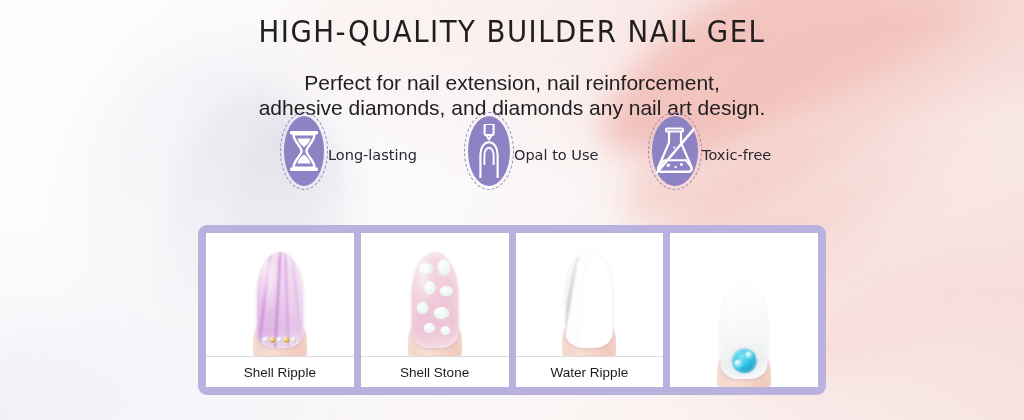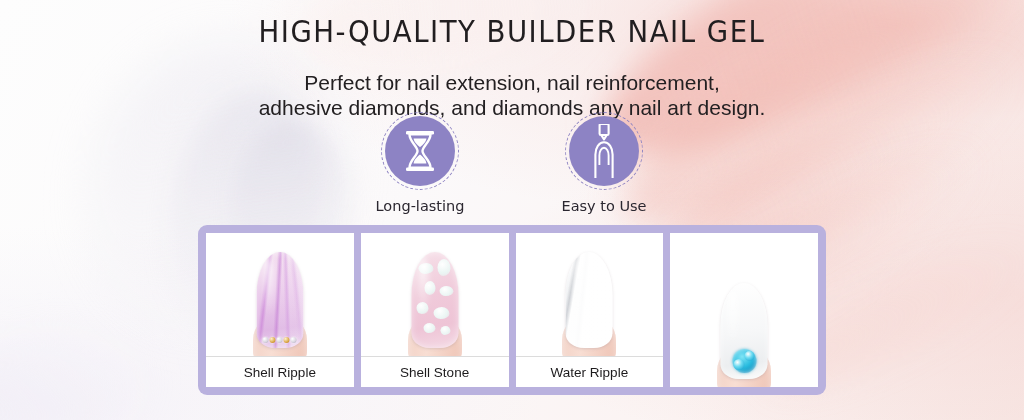--- a/index.html
+++ b/index.html
@@ -49,21 +49,21 @@
     text-align:center; color:#232022;
     font-size:21px; line-height:25px; font-weight:400;
   }
   .subtitle .l2 { display:block; }
 
   
   .badges {
     position:absolute; top:112px; left:0; width:1024px;
     display:flex; justify-content:center; gap:88px;
   }
-  .badge { width:96px; display:flex; flex-direction:column; align-items:center; }
+  .badge { width:96px; display:flex; flex-direction:row; align-items:center; }
   .badge-ring {
     width:78px; height:78px; border-radius:50%;
     border:1.6px dashed #8e84c3;
     display:flex; align-items:center; justify-content:center;
     padding:3px;
   }
   .badge-disc {
     width:100%; height:100%; border-radius:50%;
     background:#8d83c4;
     display:flex; align-items:center; justify-content:center;
@@ -214,23 +214,40 @@
       <div class="badge-ring">
         <div class="badge-disc">
           <svg class="ico" width="42" height="54" viewBox="0 0 42 54">
             <rect x="16.6" y="0" width="9" height="11" rx="1.3" fill="none" stroke="#fff" stroke-width="2.1"></rect>
             <path d="M18.2 11 L21 15.4 L23.8 11" fill="none" stroke="#fff" stroke-width="2.1" stroke-linejoin="round"></path>
             <path d="M12.4 54 V30.5 c0-7 3.6-12.2 8.6-12.2 s8.6 5.2 8.6 12.2 V54" fill="none" stroke="#fff" stroke-width="2.1"></path>
             <path d="M16.4 41 V31.4 c0-4.4 2-7.6 4.6-7.6 s4.6 3.2 4.6 7.6 V41" fill="none" stroke="#fff" stroke-width="1.9"></path>
           </svg>
         </div>
       </div>
-      <div class="badge-label">Easy to Use</div>
-    </div>
-
+      <div class="badge-label">Opal to Use</div>
+    </div>
+
+    <div class="badge">
+      <div class="badge-ring">
+        <div class="badge-disc">
+          <svg class="ico" width="46" height="48" viewBox="0 0 46 48">
+            <rect x="14" y="1.6" width="17" height="3" rx="1.2" fill="none" stroke="#fff" stroke-width="2"></rect>
+            <path d="M17 4.6 V15.6 L6.4 40.2 c-1 2.3 .5 4.6 2.9 4.6 h27.4 c2.4 0 3.9-2.3 2.9-4.6 L29 15.6 V4.6" fill="none" stroke="#fff" stroke-width="2.2" stroke-linejoin="round"></path>
+            <path d="M12.1 33.2 h21.8 l5.3 7 c1 2.3-.5 4.6-2.9 4.6 H9.3 c-2.4 0-3.9-2.3-2.9-4.6z" fill="none" stroke="#fff" stroke-width="1.9"></path>
+            <circle cx="16.3" cy="38.2" r="1.7" fill="#fff"></circle>
+            <circle cx="23.6" cy="40.1" r="1.2" fill="#fff"></circle>
+            <circle cx="29.4" cy="37.6" r="1.5" fill="#fff"></circle>
+            <circle cx="22.3" cy="20.6" r="1" fill="#fff"></circle>
+            <line x1="5" y1="45.4" x2="41.4" y2="2.6" stroke="#fff" stroke-width="2.4" stroke-linecap="round"></line>
+          </svg>
+        </div>
+      </div>
+      <div class="badge-label">Toxic-free</div>
+    </div>
 
   </div>
 
   <div class="gallery">
 
     <div class="card">
       <div class="card-img">
         <div class="finger">
           <div class="knuckle"></div>
           <div class="nail n-shell">

